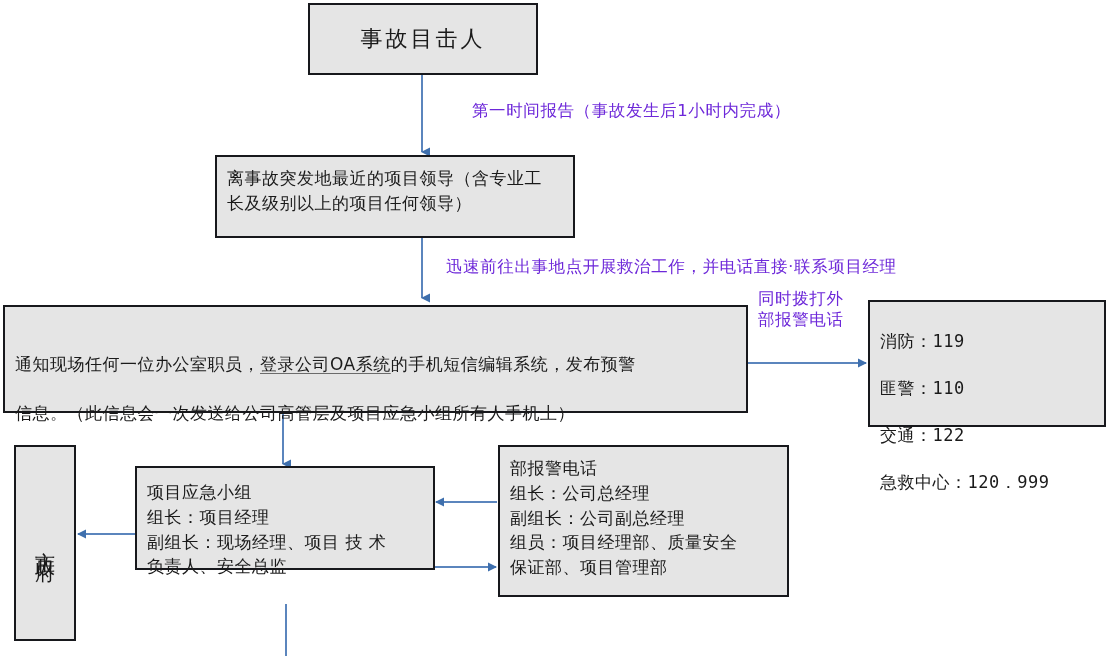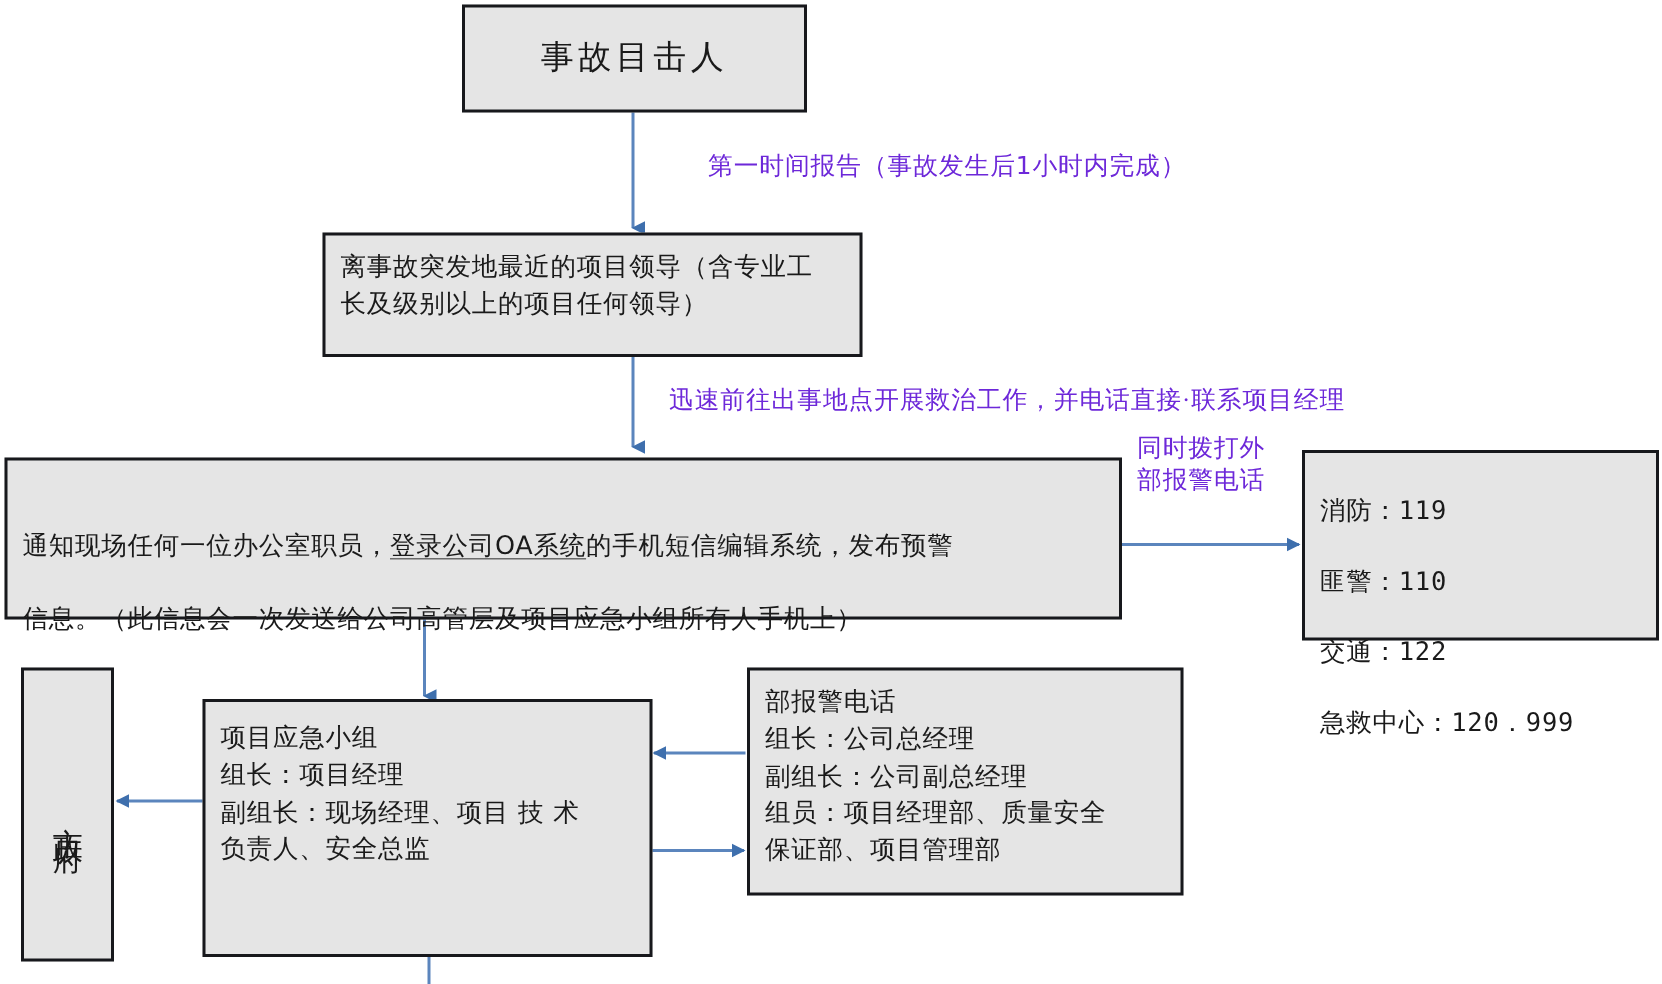--- a/index.html
+++ b/index.html
@@ -172,21 +172,21 @@
       <span class="phone-row mono-num">匪警：110</span>
       <span class="phone-row mono-num">交通：122</span>
       <span class="phone-row mono-num">急救中心：120．999</span>
     </div>
   </div>
 
   <div class="box vertical-box" style="left:14px; top:445px; width:62px; height:196px;">
     <div class="box-inner">市政府</div>
   </div>
 
-  <div class="box" style="left:135px; top:466px; width:300px; height:172px;">
+  <div class="box" style="left:135px; top:466px; width:300px; height:104px;">
     <div class="box-inner" style="padding-top:12px;">项目应急小组
 组长：项目经理
 副组长：现场经理、项目 技 术
 负责人、安全总监</div>
   </div>
 
   <div class="box" style="left:498px; top:445px; width:291px; height:152px;">
     <div class="box-inner" style="padding-top:9px;">部报警电话
 组长：公司总经理
 副组长：公司副总经理

